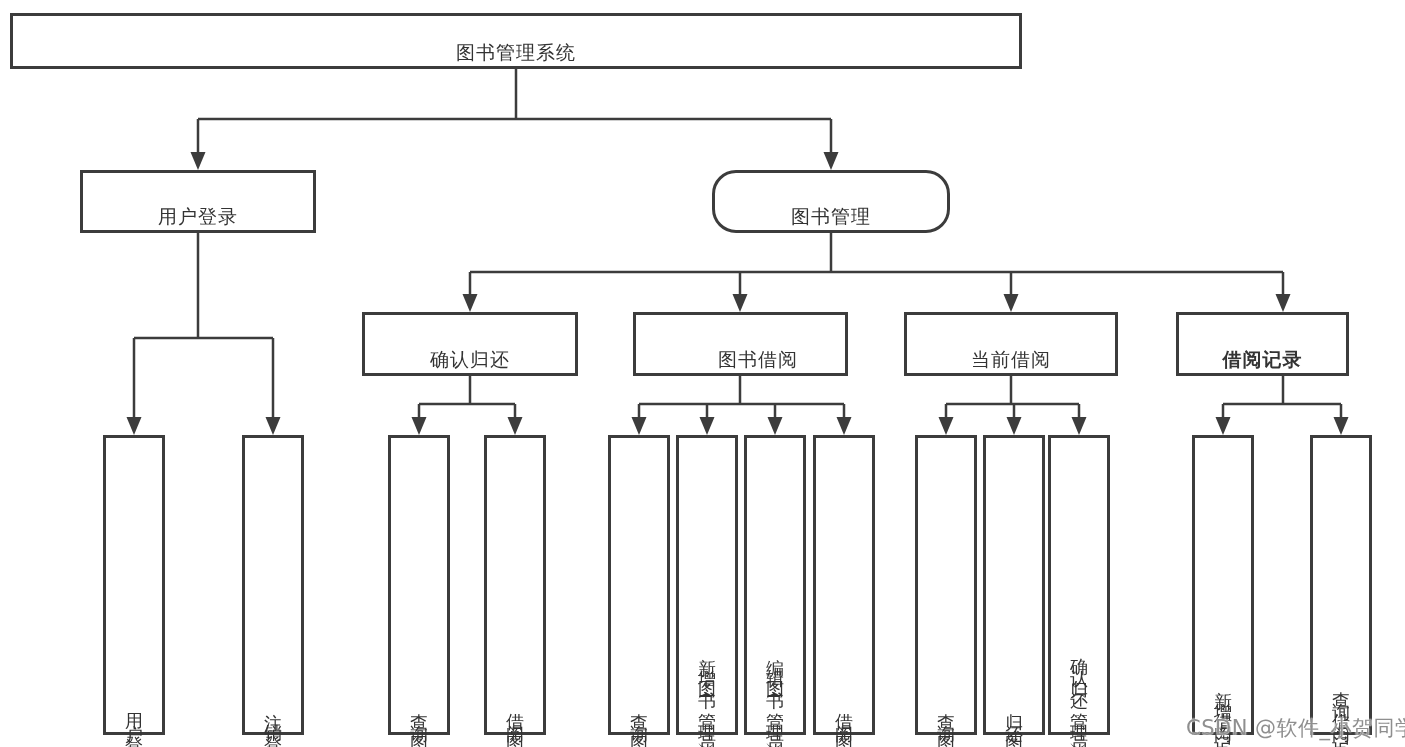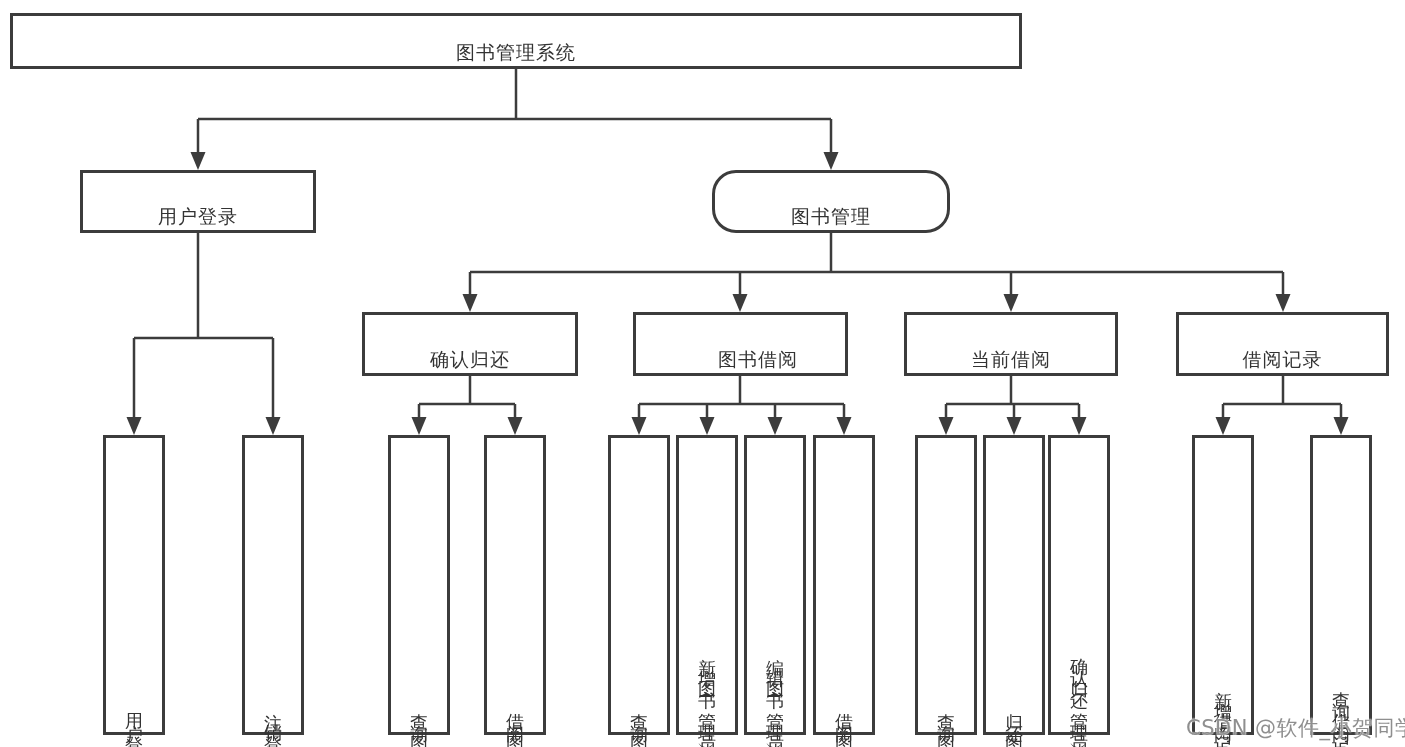--- a/index.html
+++ b/index.html
@@ -46,21 +46,21 @@
     line-height: 1;
     white-space: nowrap;
   }
   
   #root-box        { left: 10px;   top: 13px;  width: 1012px; height: 56px; }
   #user-login      { left: 80px;   top: 170px; width: 236px;  height: 63px; }
   #book-mgmt       { left: 712px;  top: 170px; width: 238px;  height: 63px; border-radius: 24px; }
   #new-book-rec    { left: 362px;  top: 312px; width: 216px;  height: 64px; }
   #book-borrow     { left: 633px;  top: 312px; width: 215px;  height: 64px; padding-left: 35px; }
   #current-borrow  { left: 904px;  top: 312px; width: 214px;  height: 64px; }
-  #borrow-records  { left: 1176px; top: 312px; width: 213px;  height: 64px; }
+  #borrow-records  { left: 1176px; top: 312px; width: 173px;  height: 64px; font-weight: bold; }
   .leaf { top: 435px; width: 62px; height: 300px; }
   #leaf-a1 { left: 103px; }
   #leaf-a2 { left: 242px; }
   #leaf-b1 { left: 388px; }
   #leaf-b2 { left: 484px; }
   #leaf-c1 { left: 608px; }
   #leaf-c2 { left: 676px; }
   #leaf-c3 { left: 744px; }
   #leaf-c4 { left: 813px; }
   #leaf-d1 { left: 915px; }

